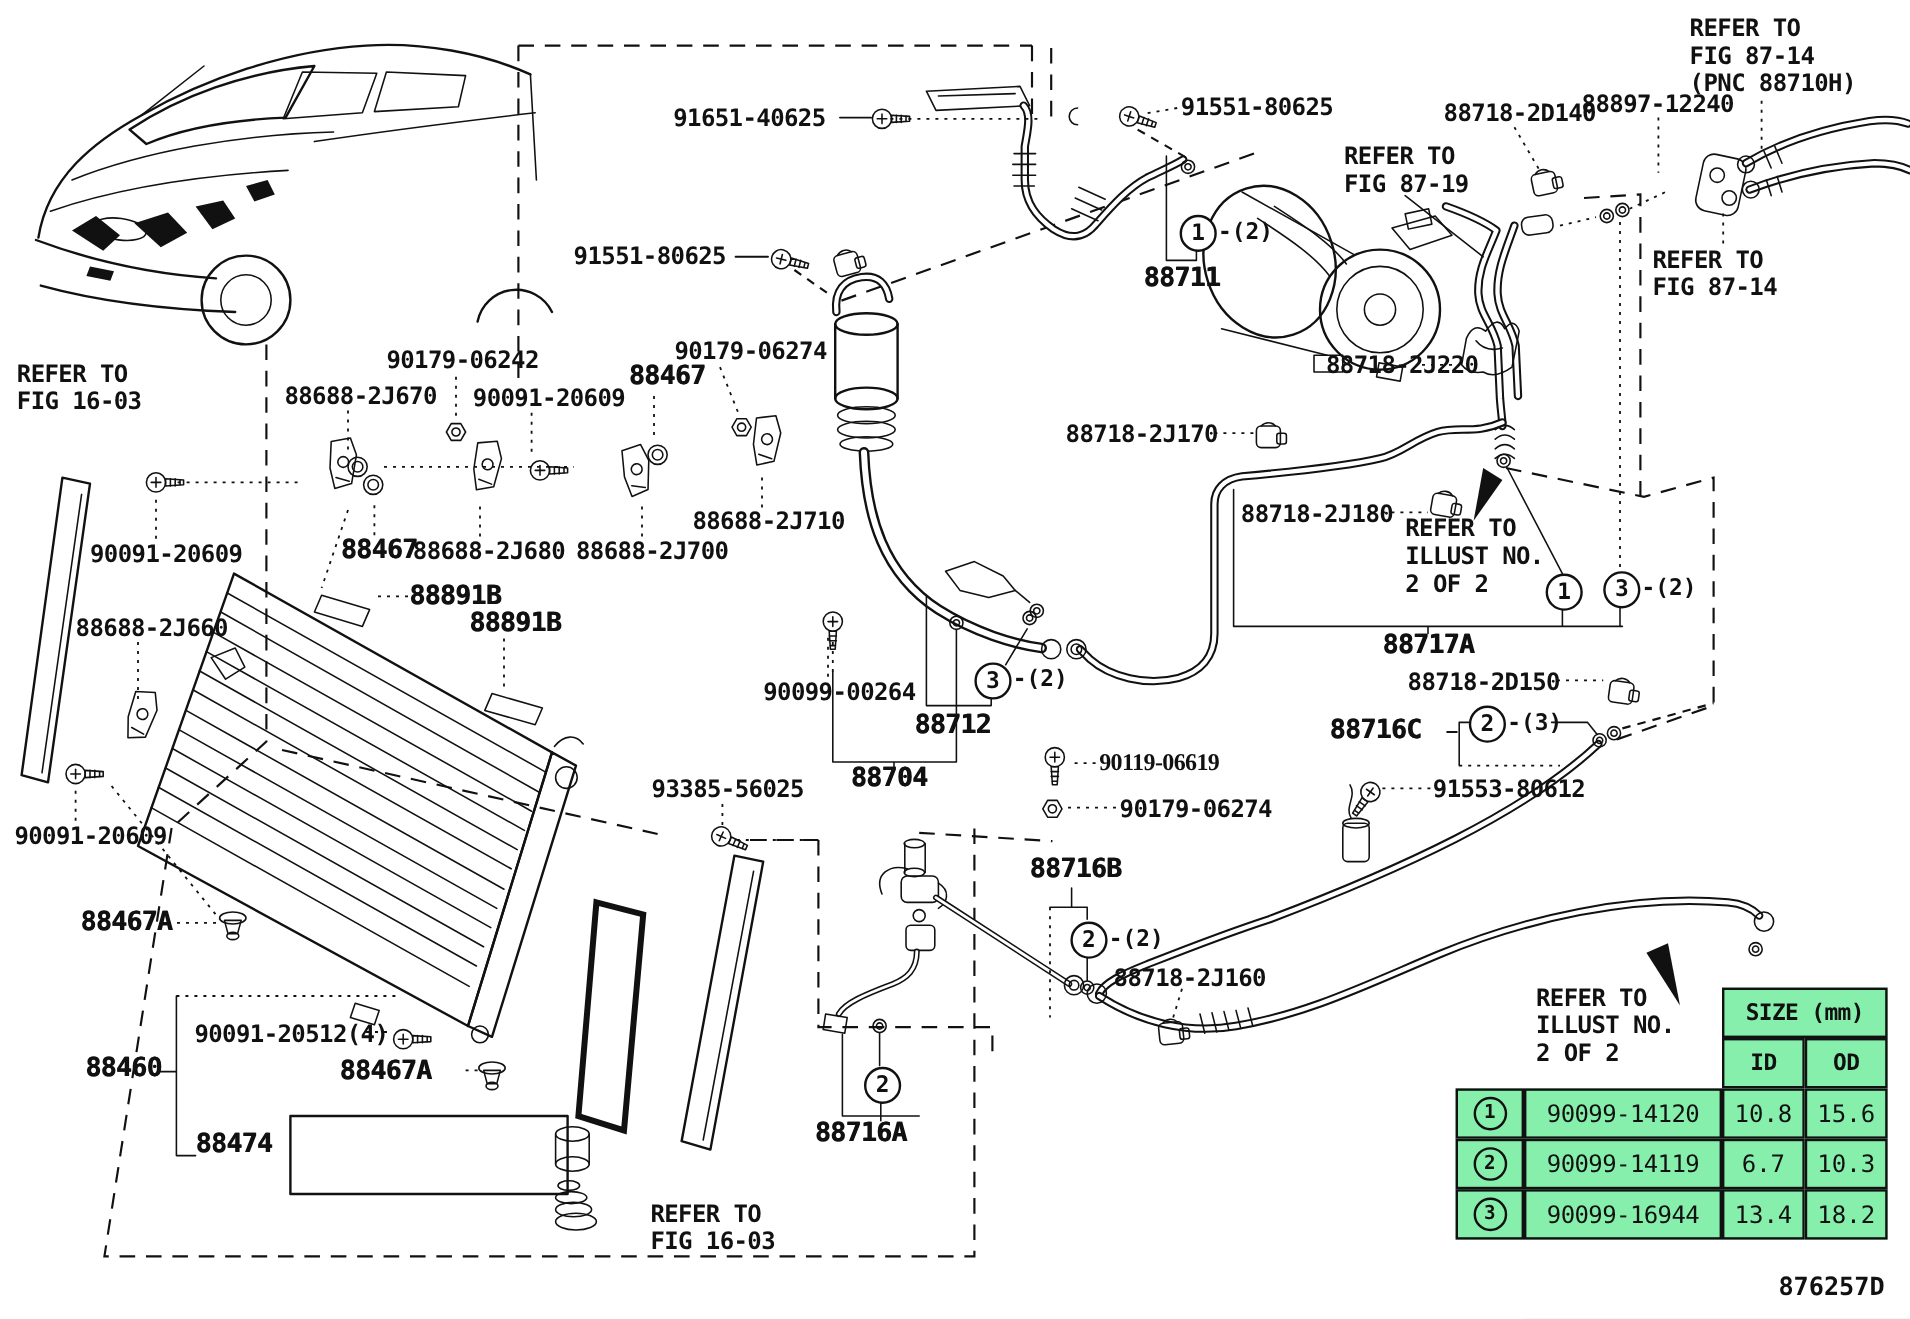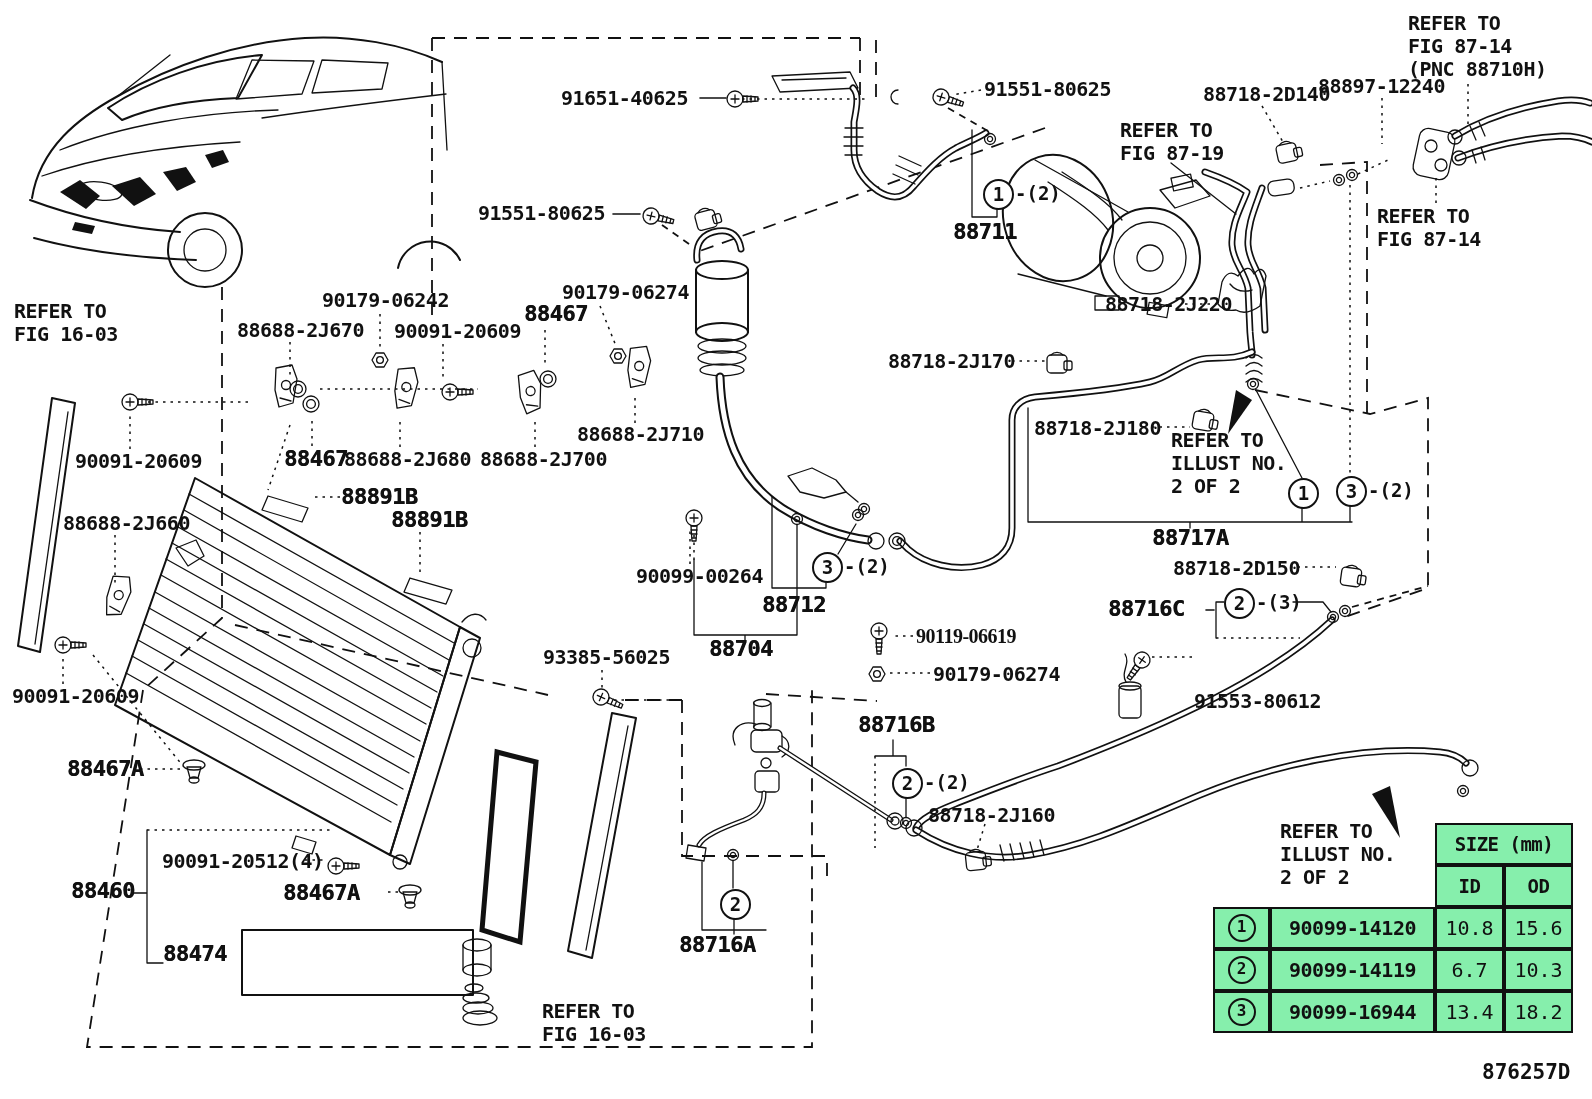--- a/index.html
+++ b/index.html
@@ -18,21 +18,21 @@
   .plabel{position:absolute;font-size:20px;font-weight:bold;white-space:nowrap;line-height:1;letter-spacing:-0.5px;}
   .plabel.big{font-size:22px;text-shadow:0.6px 0 0 #111;}
   .note{position:absolute;font-size:20px;font-weight:bold;line-height:23px;white-space:nowrap;letter-spacing:-0.5px;}
   .callout{position:absolute;}
   .callout .ring{display:block;width:27px;height:27px;border:2.4px solid #111;border-radius:50%;
                  text-align:center;line-height:26px;font-size:19px;font-weight:bold;background:#fff;}
   .callout .sfx{position:absolute;left:32px;top:3px;font-size:19px;font-weight:bold;white-space:nowrap;}
   .tcell{position:absolute;border:2px solid #111;box-sizing:border-box;display:flex;
          align-items:center;justify-content:center;background:#86efac;}
   .tcell.hdr{font-size:19px;font-weight:bold;letter-spacing:-0.5px;}
-  .tcell.pn{font-size:20px;font-weight:bold;letter-spacing:-0.5px;}
+  .tcell.pn{font-size:20px;font-weight:normal;letter-spacing:-0.5px;}
   .tcell.val{font-size:20px;}
   .tnum{display:inline-block;width:24px;height:24px;border:2px solid #111;border-radius:50%;
         text-align:center;line-height:22px;font-size:16px;font-weight:bold;}
   .figcode{position:absolute;font-size:21px;font-weight:bold;letter-spacing:0;}
 </style>
 </head>
 <body>
 
 <div class="stage">
 
@@ -424,21 +424,21 @@
       <div class="plabel big" style="left: 284px; top: 448px;">88467</div>
       <div class="plabel" style="left: 1034px; top: 418px;">88718-2J180</div>
       <div class="plabel" style="left: 63px; top: 513px;">88688-2J660</div>
       <div class="plabel" style="left: 75px; top: 451px;">90091-20609</div>
       <div class="plabel big" style="left: 341px; top: 486px;">88891B</div>
       <div class="plabel big" style="left: 391px; top: 509px;">88891B</div>
       <div class="plabel big" style="left: 953px; top: 221px;">88711</div>
       <div class="plabel big" style="left: 1152px; top: 527px;">88717A</div>
       <div class="plabel" style="left: 1173px; top: 558px;">88718-2D150</div>
       <div class="plabel big" style="left: 1108px; top: 598px;">88716C</div>
-      <div class="plabel" style="left: 1194px; top: 647px; margin-top: 44px;">91553-80612</div>
+      <div class="plabel" style="left: 1194px; top: 647px;">91553-80612</div>
       <div class="plabel" style="left: 636px; top: 566px;">90099-00264</div>
       <div class="plabel big" style="left: 762px; top: 594px;">88712</div>
       <div class="plabel" style="left: 916px; top: 626px; font-family: Liberation Serif, serif;">90119-06619</div>
       <div class="plabel big" style="left: 709px; top: 638px;">88704</div>
       <div class="plabel" style="left: 933px; top: 664px;">90179-06274</div>
       <div class="plabel" style="left: 543px; top: 647px;">93385-56025</div>
       <div class="plabel big" style="left: 858px; top: 714px;">88716B</div>
       <div class="plabel" style="left: 928px; top: 805px;">88718-2J160</div>
       <div class="plabel big" style="left: 67px; top: 758px;">88467A</div>
       <div class="plabel" style="left: 162px; top: 851px;">90091-20512(4)</div>

